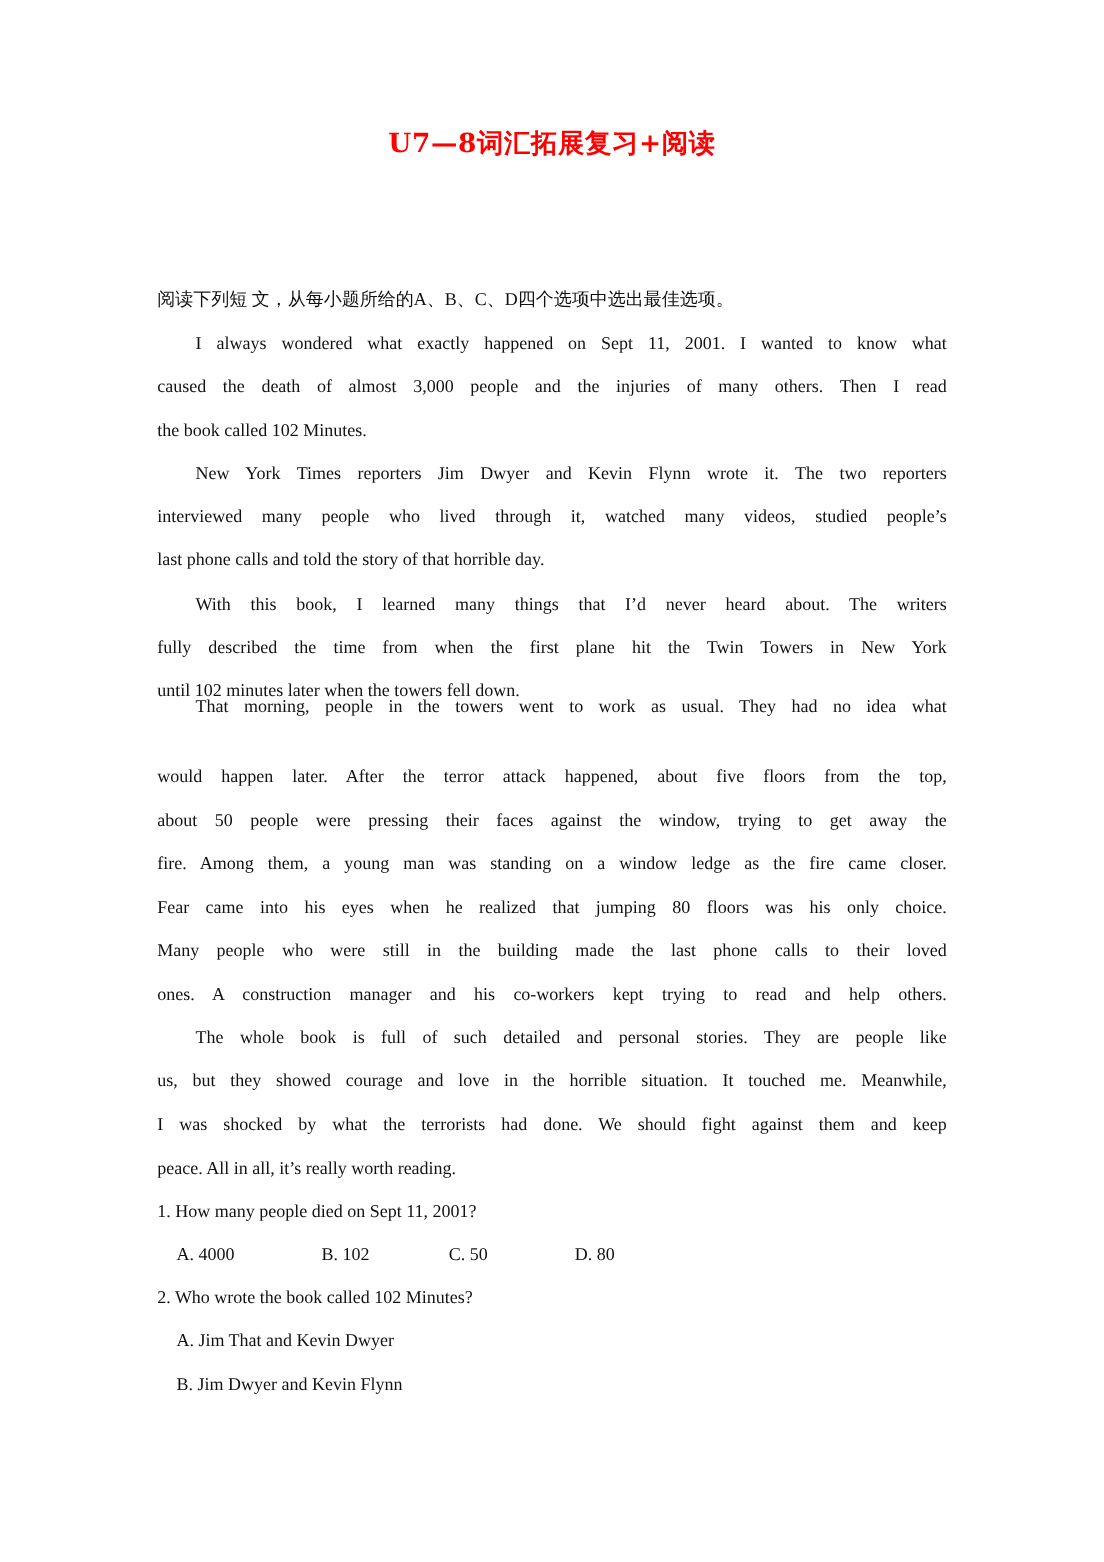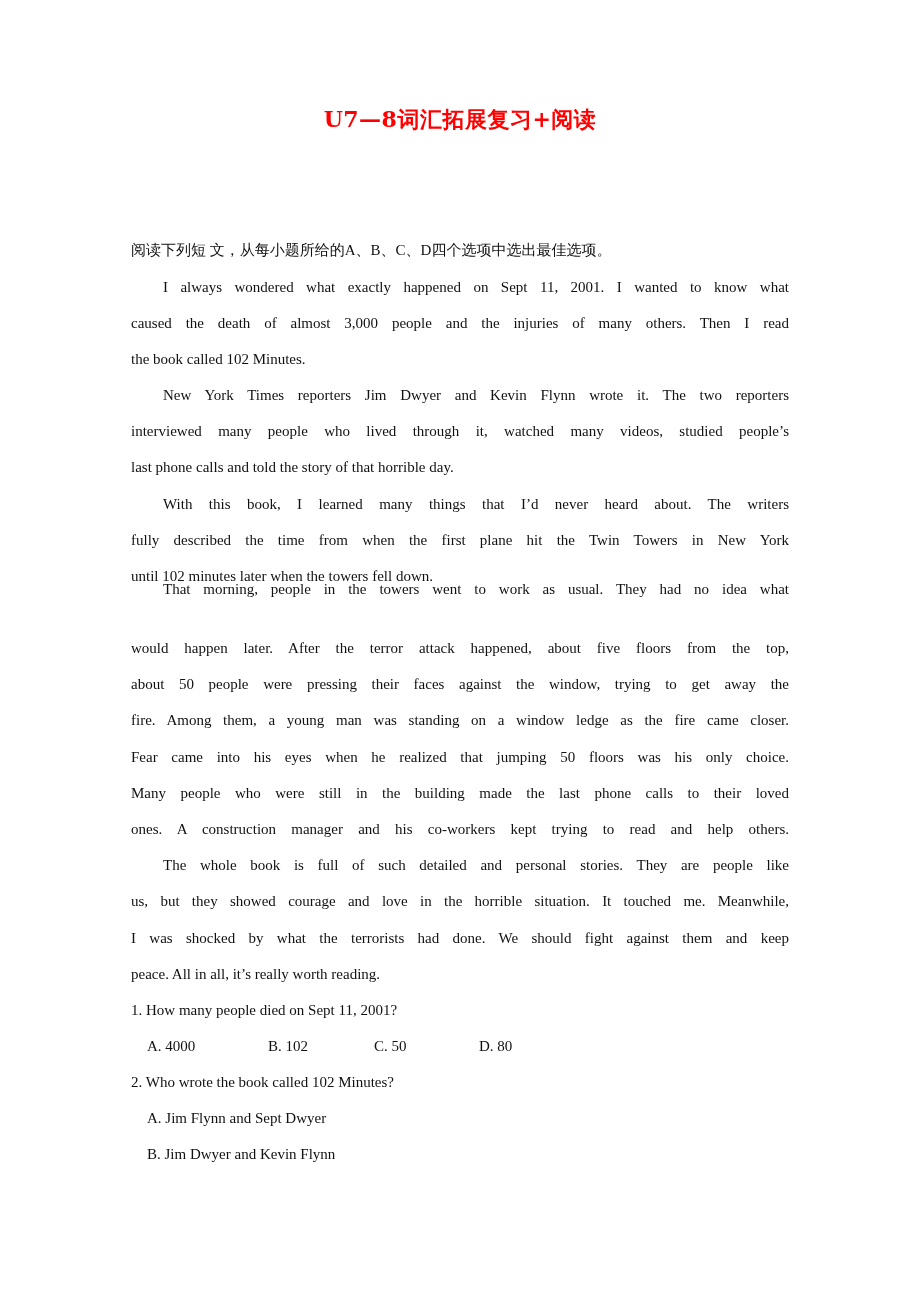--- a/index.html
+++ b/index.html
@@ -42,21 +42,21 @@
     <div class="line indent" style="top:494px">With this book, I learned many things that I’d never heard about. The writers</div>
     <div class="line" style="top:530px">fully described the time from when the first plane hit the Twin Towers in New York</div>
     <div class="line last" style="top:566px">until 102 minutes later when the towers fell down.</div>
   </div>
 
   <div>
     <div class="line indent" style="top:579px">That morning, people in the towers went to work as usual. They had no idea what</div>
     <div class="line" style="top:638px">would happen later. After the terror attack happened, about five floors from the top,</div>
     <div class="line" style="top:674px">about 50 people were pressing their faces against the window, trying to get away the</div>
     <div class="line" style="top:710px">fire. Among them, a young man was standing on a window ledge as the fire came closer.</div>
-    <div class="line" style="top:747px">Fear came into his eyes when he realized that jumping 50 floors was his only choice.</div>
+    <div class="line" style="top:747px">Fear came into his eyes when he realized that jumping 80 floors was his only choice.</div>
     <div class="line" style="top:783px">Many people who were still in the building made the last phone calls to their loved</div>
     <div class="line" style="top:819px">ones. A construction manager and his co-workers kept trying to read and help others.</div>
   </div>
 
   <div>
     <div class="line indent" style="top:855px">The whole book is full of such detailed and personal stories. They are people like</div>
     <div class="line" style="top:891px">us, but they showed courage and love in the horrible situation. It touched me. Meanwhile,</div>
     <div class="line" style="top:928px">I was shocked by what the terrorists had done. We should fight against them and keep</div>
     <div class="line last" style="top:964px">peace. All in all, it’s really worth reading.</div>
   </div>
@@ -73,20 +73,20 @@
       <span class="opt" style="left:332px"><span>D.</span> <span>80</span></span>
     </div>
   </div>
 
   <div>
     <div class="line short" style="top:1072px">
       <span>2.</span>
       <span>Who wrote the book called 102 Minutes?</span>
     </div>
     <div class="opts" style="top:1108px">
-      <span>A.</span> <span>Jim Flynn and Sept Dwyer</span>
+      <span>A.</span> <span>Jim That and Kevin Dwyer</span>
     </div>
     <div class="opts" style="top:1144px">
       <span>B.</span> <span>Jim Dwyer and Kevin Flynn</span>
     </div>
   </div>
 
 </div>
 
 </body></html>

